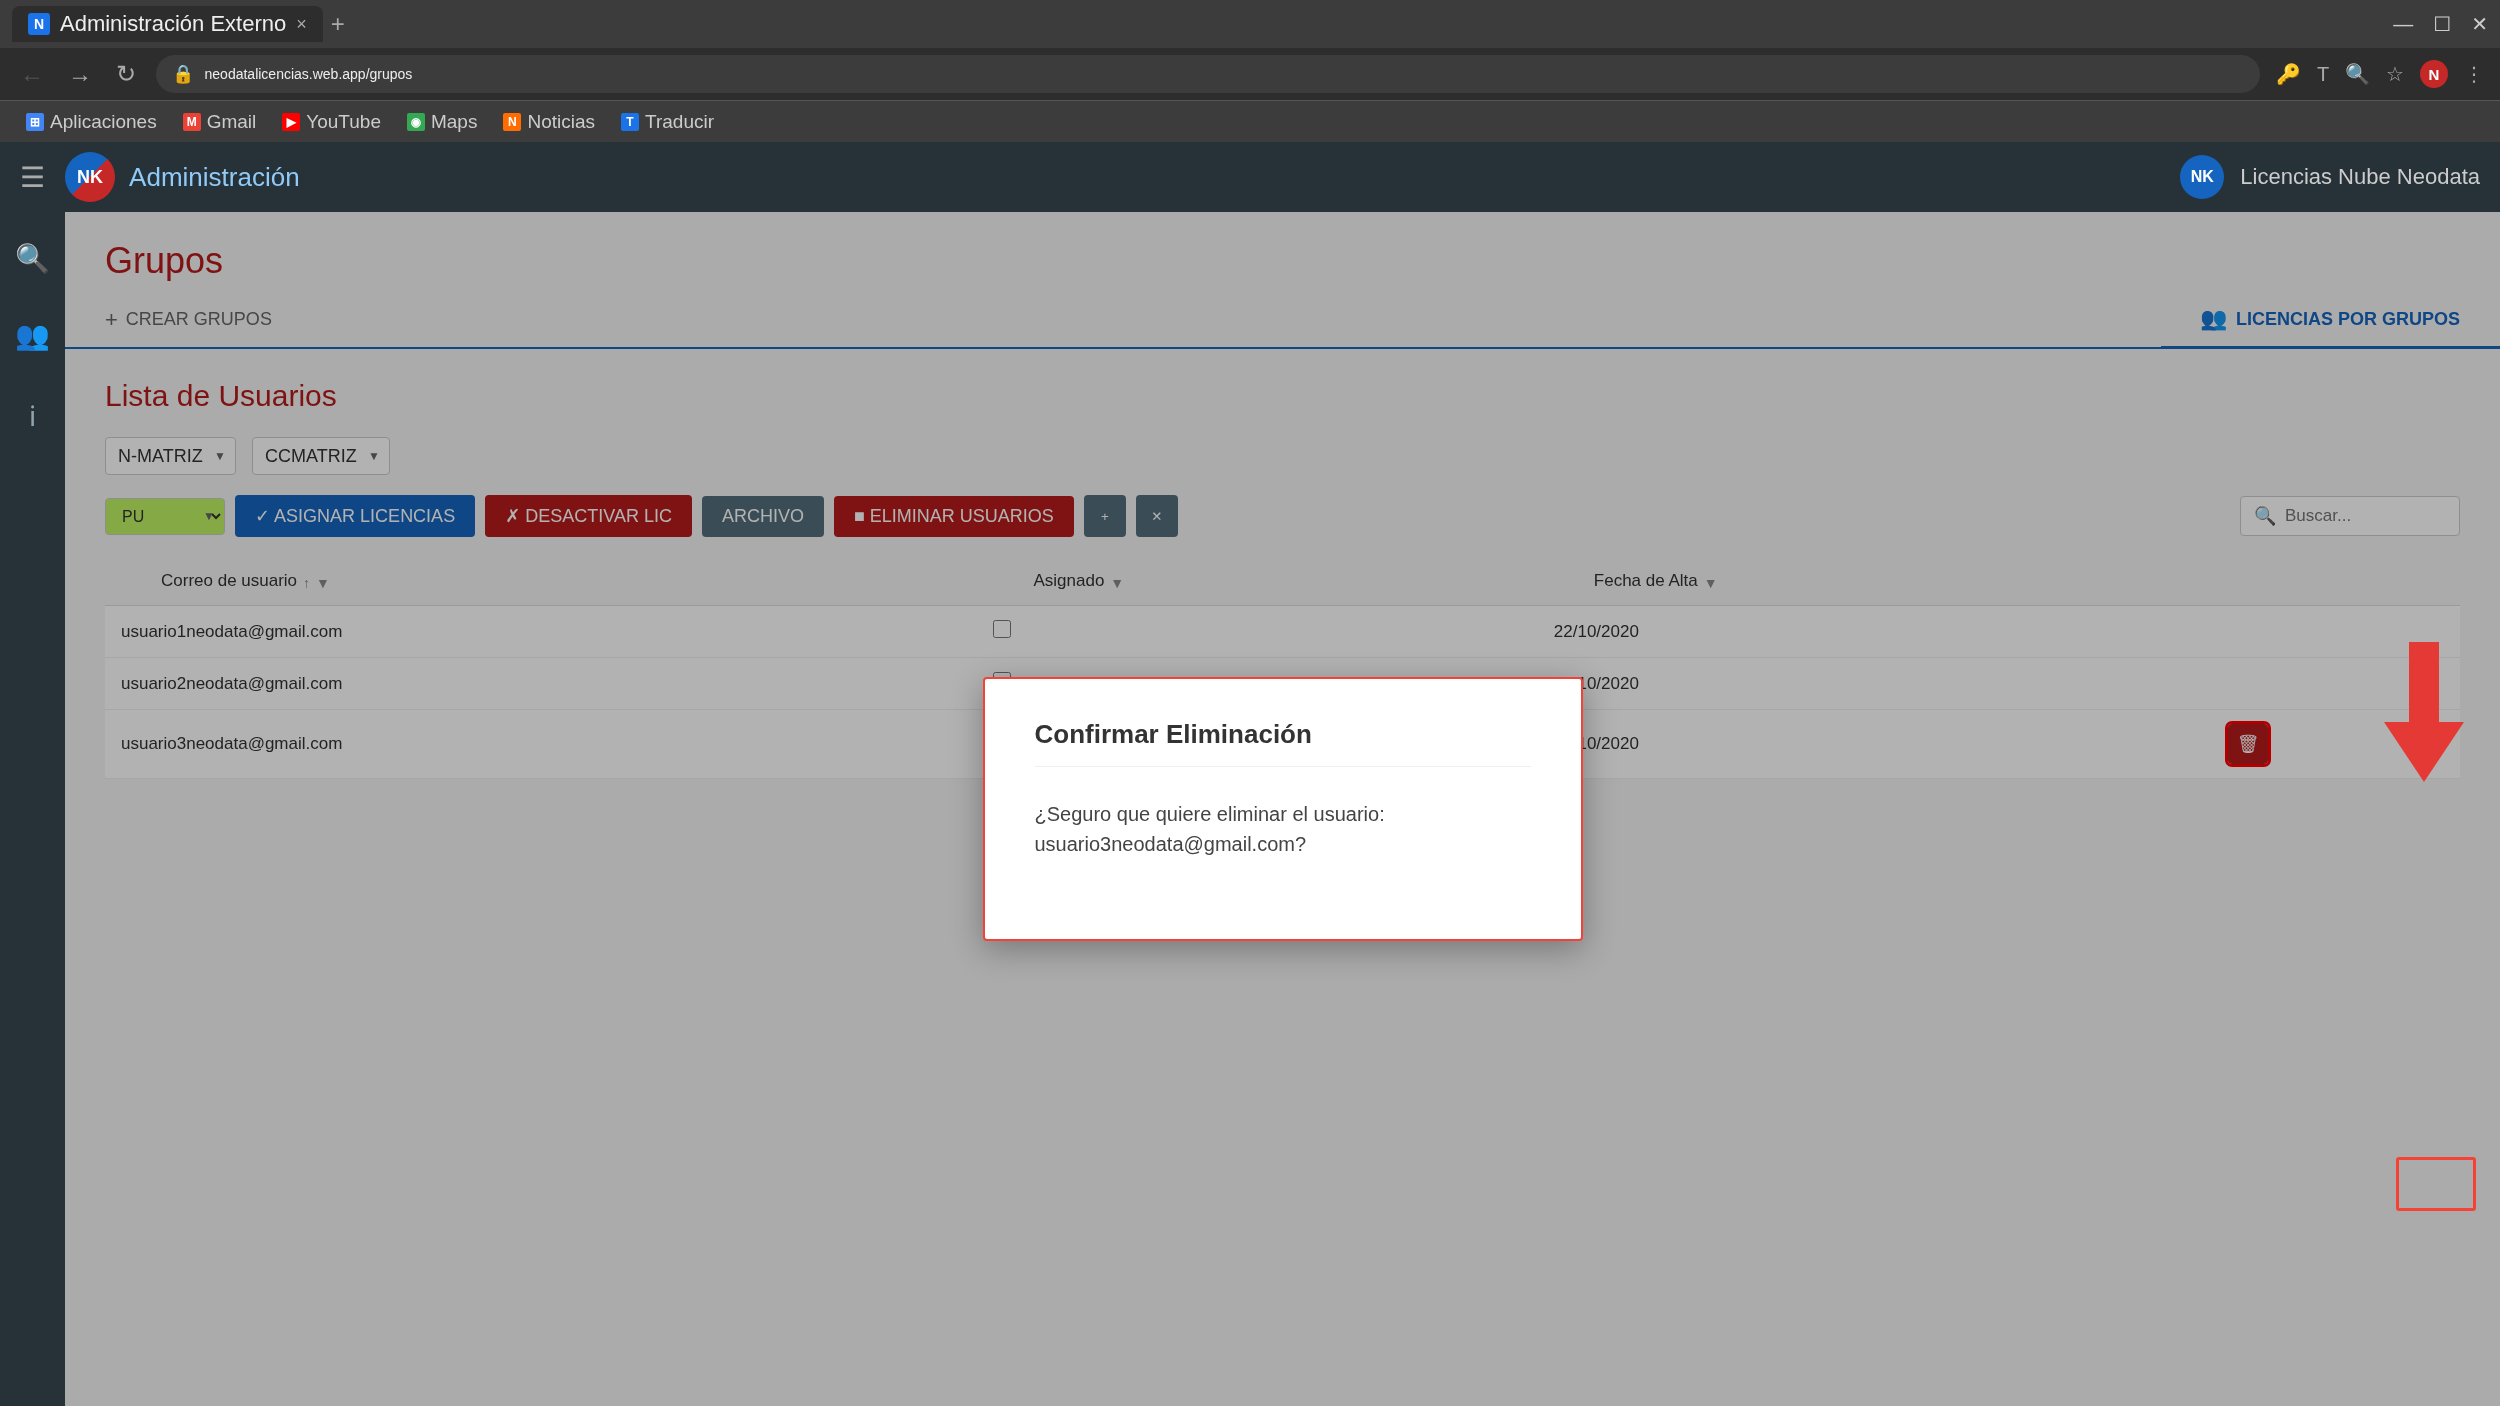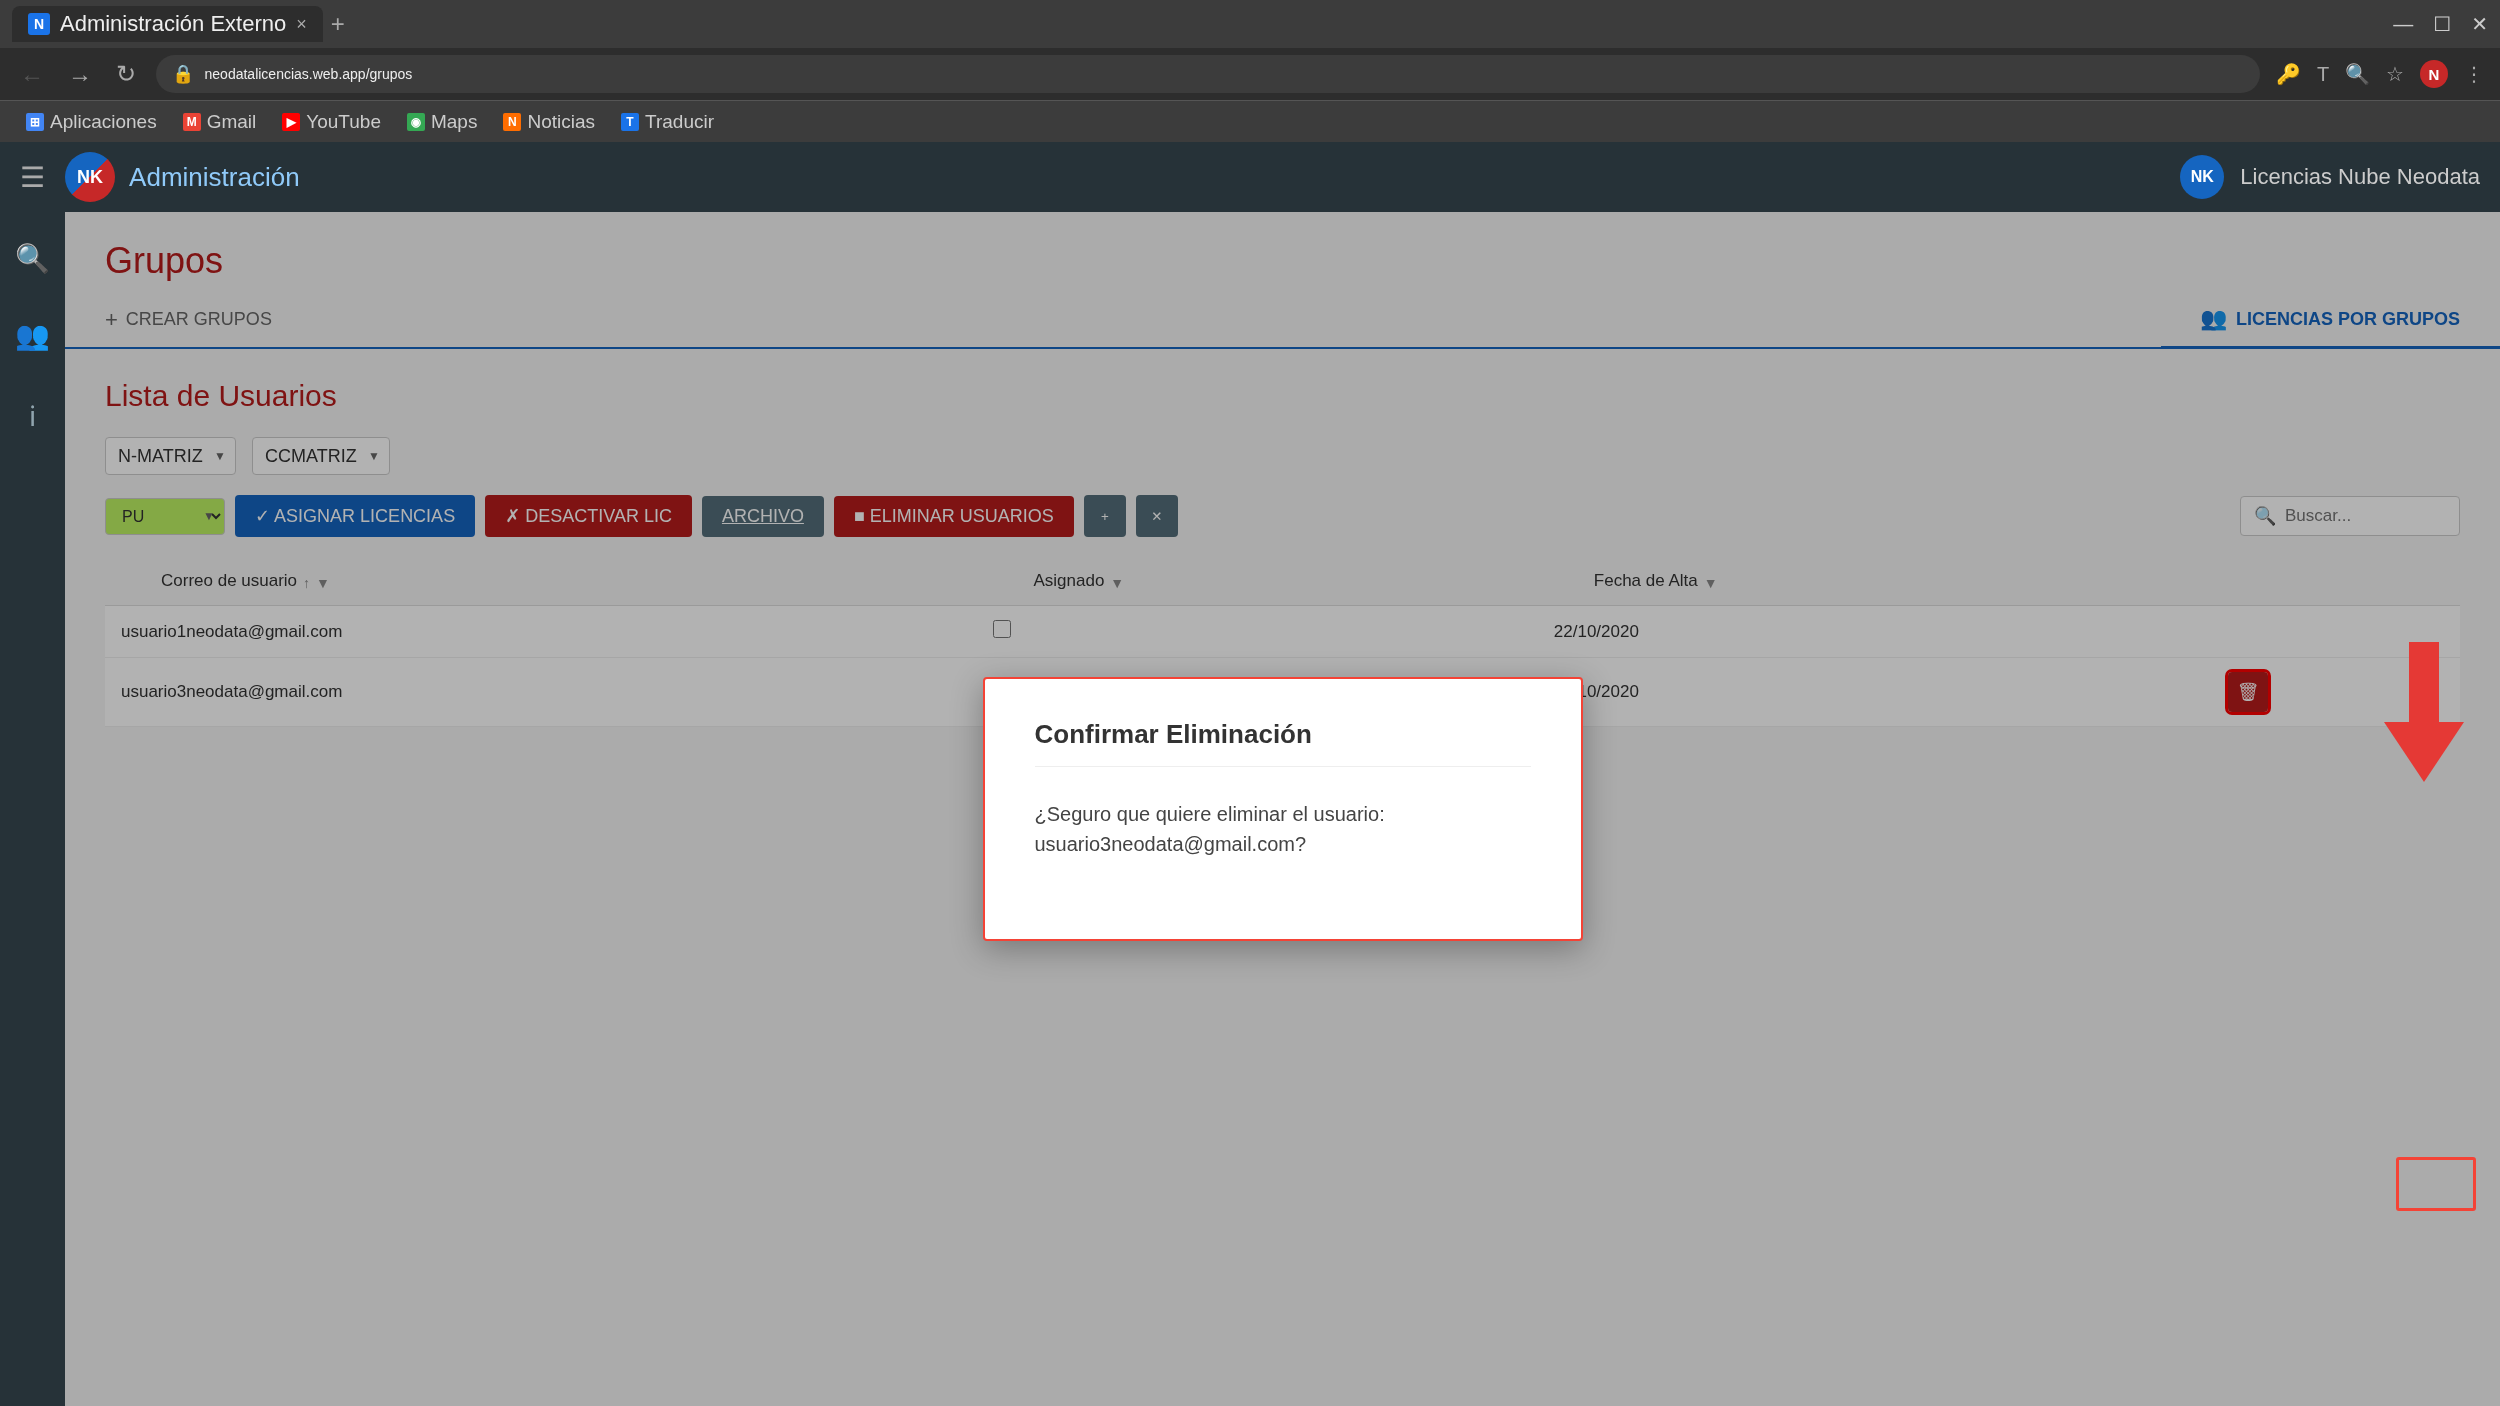--- a/index.html
+++ b/index.html
@@ -69,21 +69,21 @@
     .filters-row { display: flex; align-items: center; gap: 16px; margin-bottom: 20px; flex-wrap: wrap; }
     .filter-select { background: white; border: 1px solid #ccc; border-radius: 4px; padding: 8px 32px 8px 12px; font-size: 18px; color: #333; cursor: pointer; appearance: none; -webkit-appearance: none; position: relative; }
     .select-wrapper { position: relative; display: inline-block; }
     .select-wrapper::after { content: '▼'; position: absolute; right: 10px; top: 50%; transform: translateY(-50%); font-size: 12px; color: #666; pointer-events: none; }
 
     
     .actions-row { display: flex; align-items: center; gap: 10px; margin-bottom: 20px; flex-wrap: wrap; }
     .btn { display: flex; align-items: center; gap: 8px; padding: 10px 20px; border: none; border-radius: 4px; font-size: 18px; cursor: pointer; font-weight: 500; white-space: nowrap; }
     .btn-assign { background: #1565c0; color: white; }
     .btn-deactivate { background: #b71c1c; color: white; }
-    .btn-archive { background: #546e7a; color: white; text-decoration: underline; }
+    .btn-archive { background: #546e7a; color: white; }
     .btn-delete { background: #b71c1c; color: white; }
     .btn-icon-only { background: #546e7a; color: white; width: 42px; height: 42px; display: flex; align-items: center; justify-content: center; border: none; border-radius: 4px; cursor: pointer; }
     .filter-select-sm { background: #bef264; border: 1px solid #ccc; border-radius: 4px; padding: 8px 48px 8px 12px; font-size: 16px; color: #333; cursor: pointer; width: 120px; }
     .search-box { display: flex; align-items: center; background: white; border: 1px solid #ccc; border-radius: 4px; padding: 8px 14px; gap: 8px; margin-left: auto; }
     .search-box input { border: none; outline: none; font-size: 17px; color: #be185d; width: 160px; }
     .search-icon { color: #666; font-size: 18px; }
 
     
     .data-table { width: 100%; border-collapse: collapse; background: white; }
     .data-table th { background: #f5f5f5; padding: 14px 16px; text-align: left; font-size: 17px; color: #333; border-bottom: 1px solid #ddd; font-weight: 500; }
@@ -280,20 +280,30 @@
                 <span>usuario1neodata@gmail.com</span>
               </td>
               <td>
                 <input type="checkbox" class="checkbox" style="">
               </td>
               <td>22/10/2020</td>
               <td></td>
             </tr>
             <tr class="table-row">
               <td>
+                <span>usuario2neodata@gmail.com</span>
+              </td>
+              <td>
+                <input type="checkbox" class="checkbox" style="">
+              </td>
+              <td>22/10/2020</td>
+              <td></td>
+            </tr>
+            <tr class="table-row">
+              <td>
                 <span>usuario3neodata@gmail.com</span>
               </td>
               <td>
                 <input type="checkbox" class="checkbox" style="">
               </td>
               <td>22/10/2020</td>
               <td>
                 <button class="trash-btn">🗑</button>
               </td>
             </tr>

